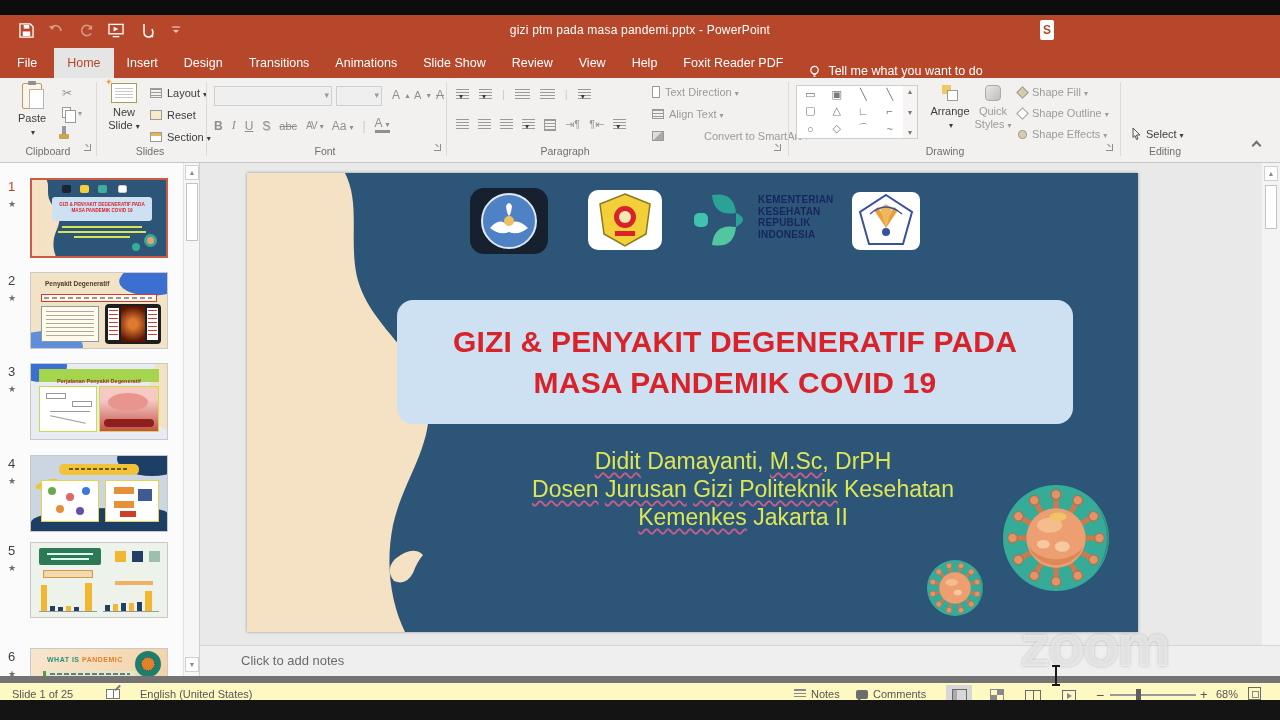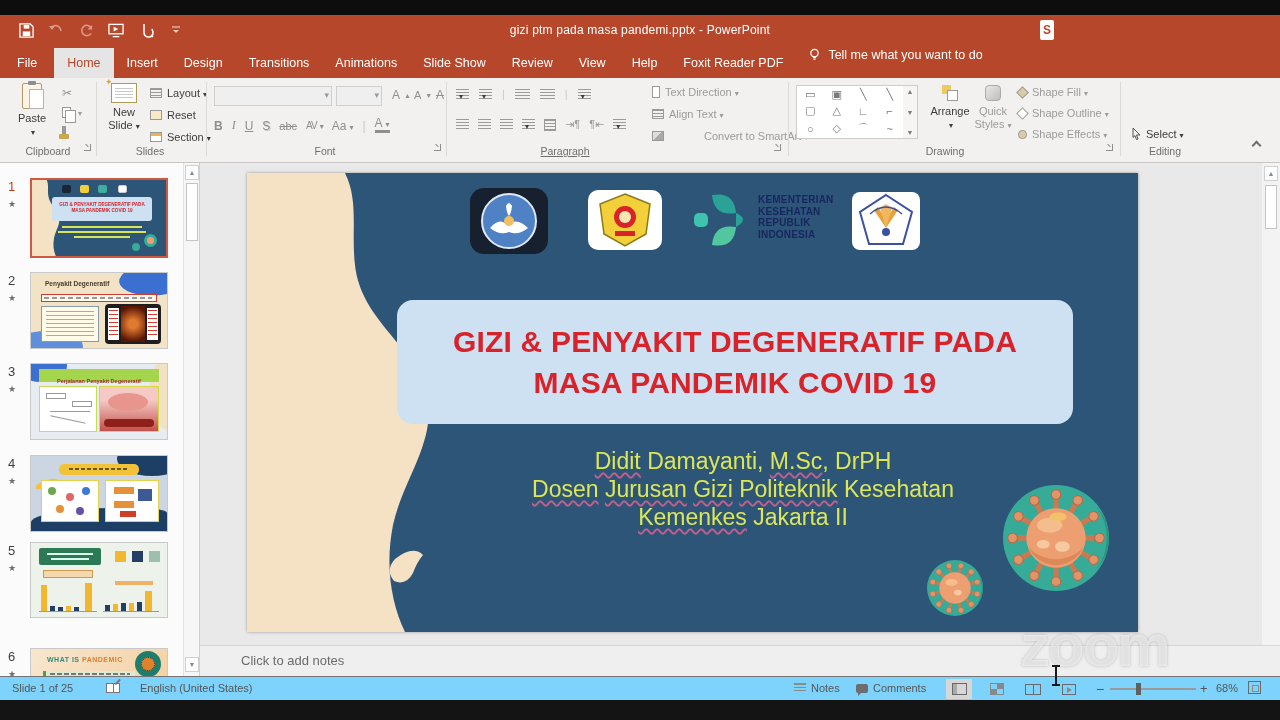--- a/index.html
+++ b/index.html
@@ -24,21 +24,21 @@
   #share-sliver { position:absolute; left:1040px; top:5px; width:14px; height:20px;
     background:#fff; border-radius:2px; color:#b7472a; font-size:12px; font-weight:bold;
     text-align:center; line-height:20px; }
 
   
   #tabrow { left:0; top:48px; width:1280px; height:30px; background:#b7472a;
     display:flex; align-items:stretch; color:#fff; font-size:12.5px; }
   .tab { padding:0 13px; display:flex; align-items:center; white-space:nowrap; cursor:default; }
   .tab.file { padding:0 17px; }
   .tab.active { background:#e5e5e5; color:#b7472a; }
-  #tellme { display:flex; align-items:flex-start; gap:7px; padding:0 12px; color:#ffffff; }
+  #tellme { display:flex; align-items:flex-end; gap:7px; padding:0 12px; color:#ffffff; }
   .bulb { width:13px; height:13px; }
 
   
   #ribbon { left:0; top:78px; width:1280px; height:85px; background:#f2f1ef;
     border-bottom:1px solid #c8c6c4; font-size:11px; color:#3d3d3d; }
   .vsep { position:absolute; top:4px; height:74px; width:1px; background:#dcdad7; }
   .glabel { position:absolute; top:67px; font-size:10.5px; color:#6f6f6f; text-align:center; }
   .launcher { position:absolute; width:8px; height:8px; }
   .launcher::before { content:""; position:absolute; right:1px; bottom:1px; width:6px; height:6px;
     border-right:1px solid #8e8e8e; border-bottom:1px solid #8e8e8e; }
@@ -127,22 +127,22 @@
     text-decoration-color:#c45f8d; text-decoration-thickness:1.5px; text-underline-offset:3px; }
 
   .logo { position:absolute; }
   #kemenkes-text { position:absolute; left:511px; top:21px; font-size:10px; font-weight:bold;
     color:#17265e; line-height:11.5px; letter-spacing:.2px; }
 
   
   #notesbar { left:200px; top:645px; width:1080px; height:31px; background:#efefef;
     border-top:1px solid #d6d6d6; }
   #notes-ph { position:absolute; left:13px; top:7px; color:#6b6b6b; font-size:13px;margin-left:28px; }
-  #statusbar { left:0; top:676px; width:1280px; height:40px; background:#7dd3fc;
-    border-top:1px solid #737373; font-size:11px; color:#565656; }
+  #statusbar { left:0; top:676px; width:1280px; height:40px; background:#fef9c3;
+    border-top:7px solid #737373; font-size:11px; color:#565656; }
   .sb { position:absolute; display:flex; align-items:center; gap:5px; }
   .ic-bubble { position:relative; width:12px; height:9px; background:#6d6d6d; border-radius:2px; }
   .ic-bubble::after { content:""; position:absolute; left:2px; bottom:-3px;
     border:3px solid transparent; border-top-color:#6d6d6d; border-left-color:#6d6d6d; }
   .ic-notesb { width:12px; height:10px;
     background:linear-gradient(#8a8a8a 0 2px, transparent 2px 4px, #8a8a8a 4px 5px, transparent 5px 7px, #8a8a8a 7px 8px, transparent 8px); }
   .vbtn { position:absolute; top:2px; width:26px; height:20px; display:flex; align-items:center;
     justify-content:center; }
   .vbtn.active { background:#d7d7d7; }
   .ic-vnorm { width:15px; height:12px; border:1px solid #6a6a6a; background:
@@ -348,21 +348,21 @@
         <span class="caret">Text Direction</span>
       </div>
     <div class="srow dim" style="left:652px;top:30px;">
         <span class="ic-box lines"></span>
         <span class="caret">Align Text</span>
       </div>
     <div class="srow dim" style="left:652px;top:52px;gap:40px;">
         <span class="ic-box" style="background:linear-gradient(135deg,#ddd 50%,#aaa 50%);"></span>
         <span class="caret">Convert to SmartArt</span>
       </div>
-    <div class="glabel" style="left:500px;width:130px;text-decoration:underline;">Paragraph</div>
+    <div class="glabel" style="left:500px;width:130px;">Paragraph</div>
     <div class="launcher" style="left:774px;top:66px;"></div>
     <div class="vsep" style="left:788px;"></div>
 
     <div class="gallery" id="shape-gallery-grid" style="left:796px;top:7px;width:108px;height:54px;">
         <span>▭</span>
         <span>▣</span>
         <span>╲</span>
         <span>╲</span>
         <span>▢</span>
         <span>△</span>

